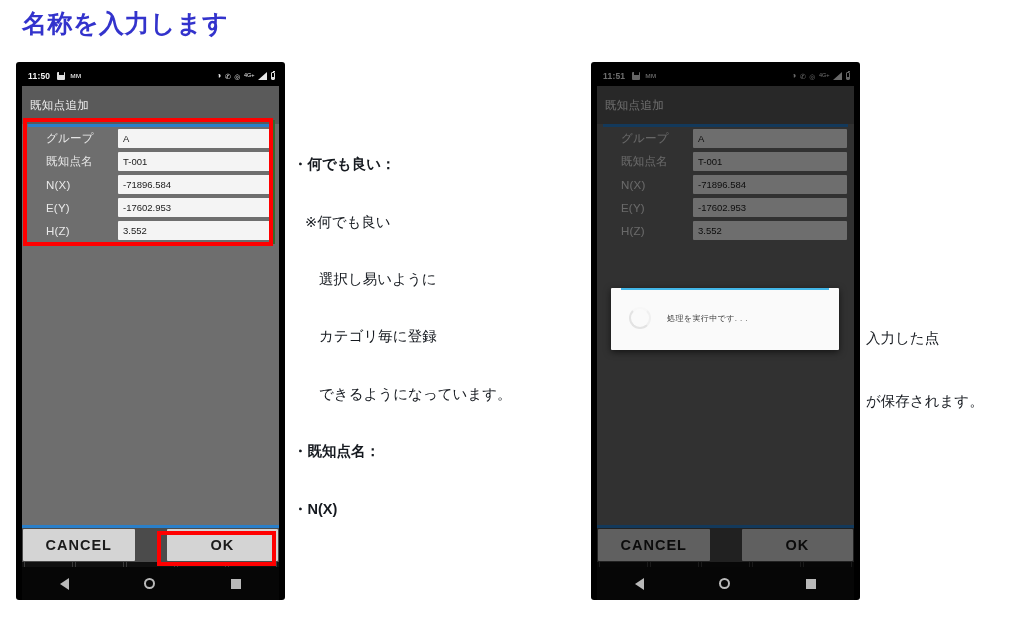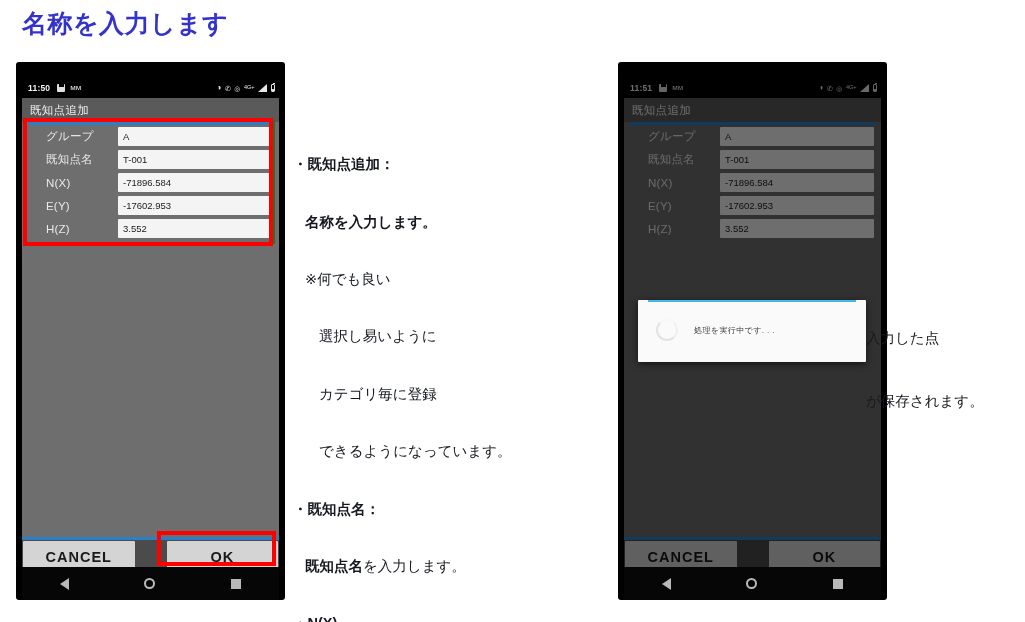--- a/index.html
+++ b/index.html
@@ -29,26 +29,26 @@
 
   
   .phone {
     position: absolute;
     background: #000000;
     border-radius: 3px;
     overflow: hidden;
     box-sizing: border-box;
   }
   .phone-1 { left: 16px;  top: 62px; width: 269px; height: 538px; }
-  .phone-2 { left: 591px; top: 62px; width: 269px; height: 538px; margin-left: 27px; }
+  .phone-2 { left: 591px; top: 62px; width: 269px; height: 538px; }
 
   .screen {
     position: absolute;
     left: 6px;
-    top: 16px;
+    top: 4px;
     width: 257px;
     height: 505px;
     background: #000;
     overflow: hidden;
   }
 
   
   .statusbar {
     height: 20px;
     background: #000;
@@ -98,21 +98,21 @@
     width: 4.5px; height: 8.5px; border: 1px solid #e0e0e0; border-radius: 1px;
     position: relative; display: inline-block; box-sizing: border-box;
     background: linear-gradient(to top, #e0e0e0 35%, transparent 35%);
   }
   .battery::before {
     content:""; position:absolute; left:1px; top:-2px; width:2.5px; height:1.3px; background:#e0e0e0;
   }
 
   
   .appbar {
-    height: 24px;
+    height: 38px;
     background: #5a5a5a;
     display: flex;
     align-items: center;
     padding-left: 8px;
     box-sizing: border-box;
   }
   .appbar-title {
     color: #efefef;
     font-size: 11.5px;
     letter-spacing: 0.3px;
@@ -402,28 +402,26 @@
     <div class="nav-home"></div>
     <div class="nav-recent"></div>
   </div>
 </div>
 
 <div class="greenedge"></div>
 <div class="redbox redbox-form"></div>
 <div class="redbox redbox-ok"></div>
 
 <div class="annot annot-main">
-  <span class="ln b">・既知点追加：</span>
-  <span class="ln b ind1">名称を入力します。</span>
+  <span class="ln b">・何でも良い：</span>
   <span class="ln ind1">※何でも良い</span>
   <span class="ln ind2">選択し易いように</span>
   <span class="ln ind2">カテゴリ毎に登録</span>
   <span class="ln ind2">できるようになっています。</span>
   <span class="ln b">・既知点名：</span>
-  <span class="ln ind1"><span class="b">既知点名</span><span>を入力します。</span></span>
   <span class="ln b">・N(X)</span>
   
   
   
   
   
   
 </div>
 
 <div class="phone phone-2">

